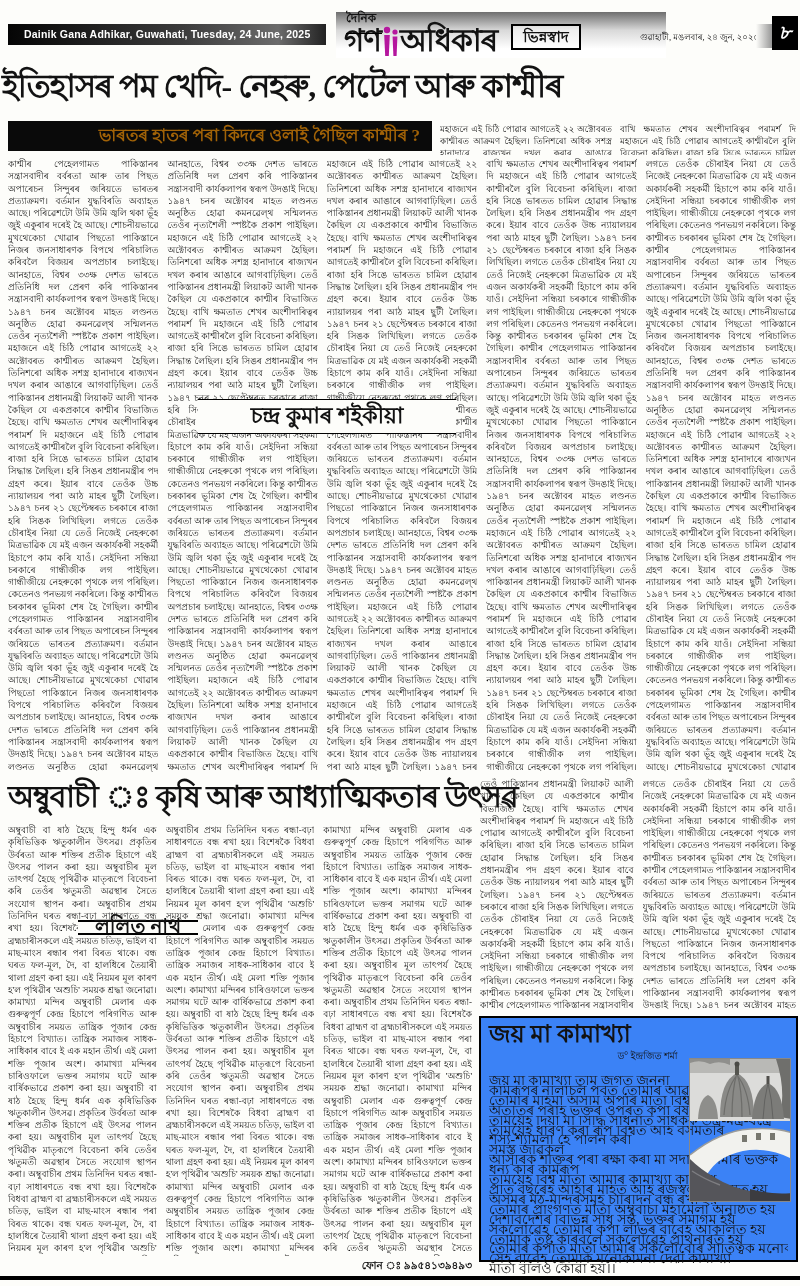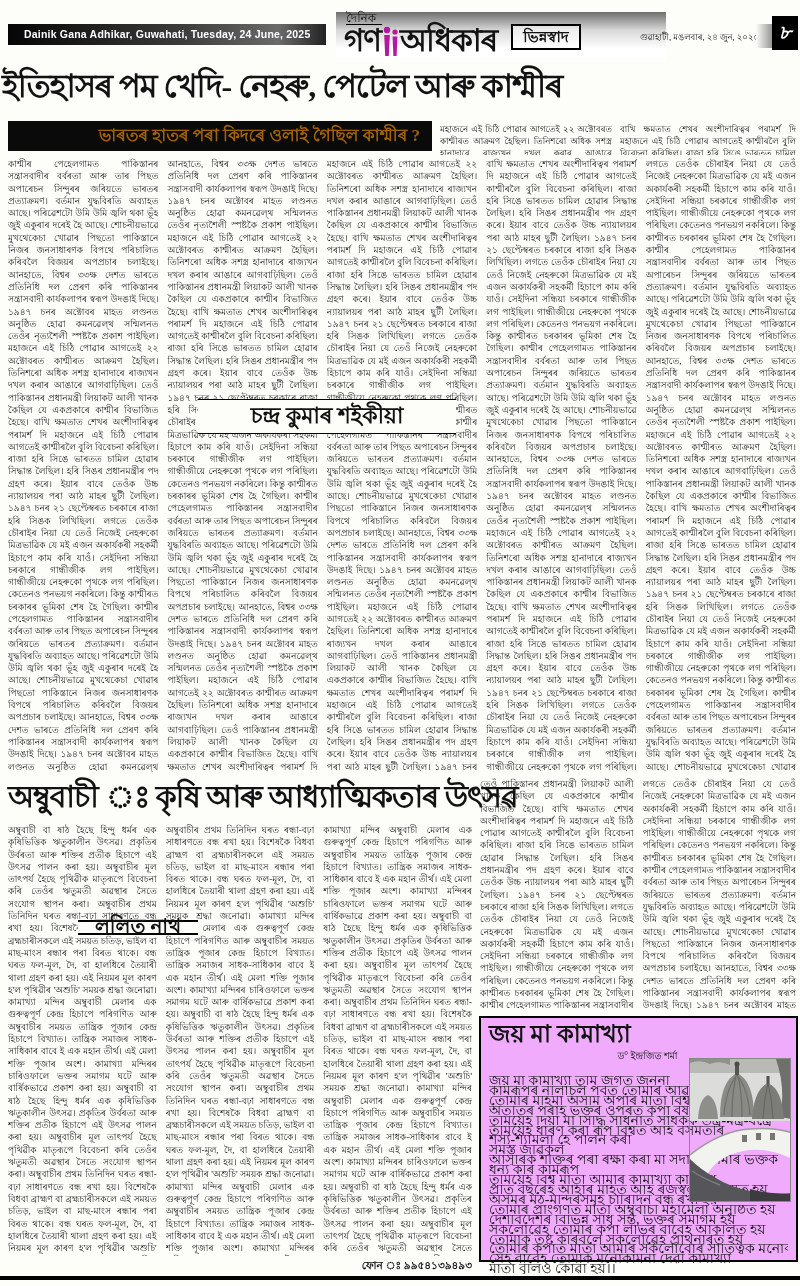--- a/index.html
+++ b/index.html
@@ -17,22 +17,22 @@
     font-size:10.5px; font-weight:bold; line-height:21px; padding-left:16px;
     letter-spacing:.2px; white-space:nowrap;
   }
   .masthead-panel {
     position:absolute; left:336px; top:12px; width:330px; height:46px;
     background:linear-gradient(180deg,#6e6e6e 0%,#d9d9d9 40%,#ffffff 80%);
     display:flex; align-items:flex-end; padding:0 6px 2px 8px;
   }
   .masthead-name { position:relative; display:flex; align-items:flex-end; line-height:1; }
   .daily {
-    position:absolute; top:-13px; left:2px; font-size:12px; font-weight:normal;
-    border-bottom:1.5px solid #000; padding:0 6px 0 0;
+    position:absolute; top:-13px; left:2px; font-size:12px; font-weight:bold;
+    border-bottom:1.5px solid #000; padding:0 6px 9px 0;
   }
   .np-left,.np-right { font-size:31px; font-weight:bold; letter-spacing:-1px; }
   .logo-ii { width:17px; height:30px; margin:0 1px; }
   .section-box {
     margin-left:14px; margin-bottom:6px; border:2px solid #000; background:rgba(255,255,255,.55);
     font-size:15px; font-weight:bold; padding:2px 10px; line-height:18px;
   }
   .right-dateline {
     position:absolute; left:640px; top:31px; width:116px; height:13px;
     font-size:8.5px; text-align:right; white-space:nowrap;
@@ -96,21 +96,21 @@
     font-size:10.5px; font-weight:bold; text-align:right;
   }
   
   .cols2 {
     position:absolute; left:480px; top:778px; width:316px; height:234px;
     display:flex; gap:9px;
   }
   
   .poem-box {
     position:absolute; left:479px; top:1016px; width:319px; height:246px;
-    border:2.5px solid #000; background:#f0abfc; padding:2px 8px;
+    border:2.5px solid #000; background:#3b82f6; padding:2px 8px;
   }
   .poem-title { font-size:24px; font-weight:bold; line-height:28px; }
   .poem-byline { font-size:9.5px; text-align:center; width:70%; margin:1px 0 12px 18%; }
   .poem-lines { font-size:14px; line-height:9.9px; }
   .poem-line { white-space:nowrap; overflow:hidden; }
   .temple-photo {
     position:absolute; right:5px; top:40px; width:102px; height:144px;
     border:1px solid #888; overflow:hidden;
   }
   

